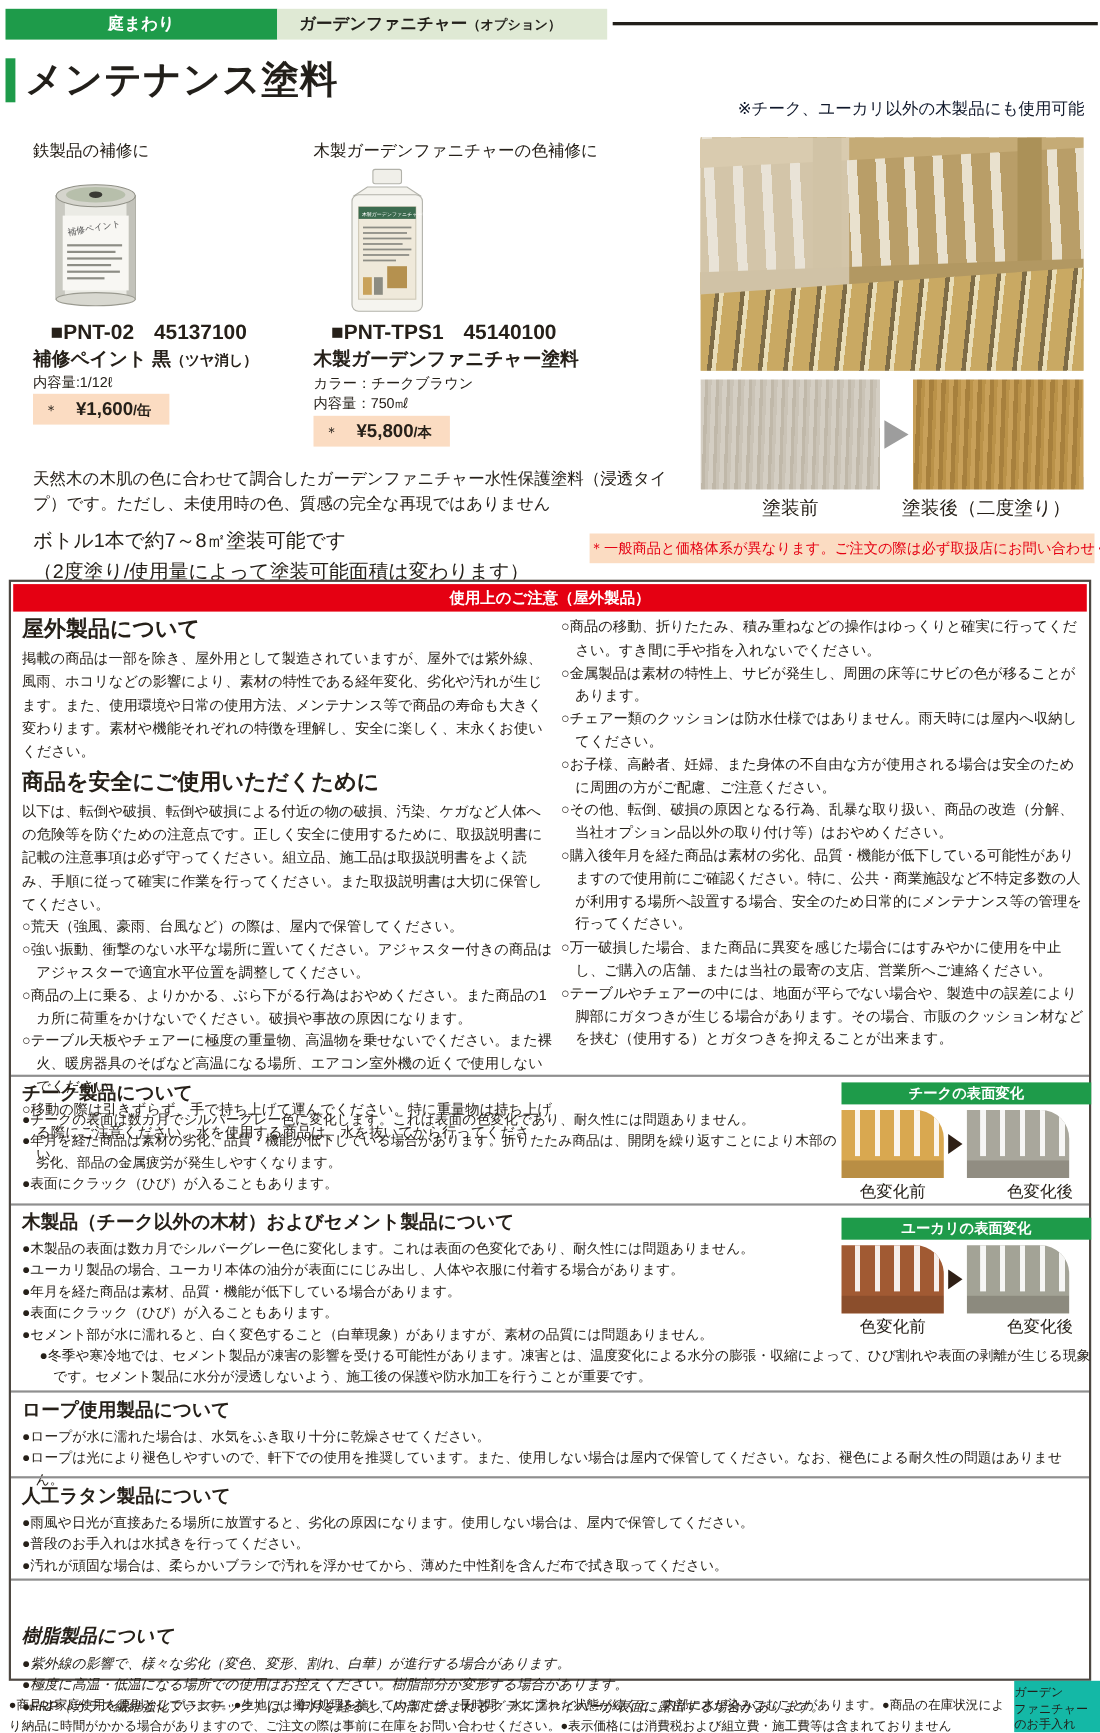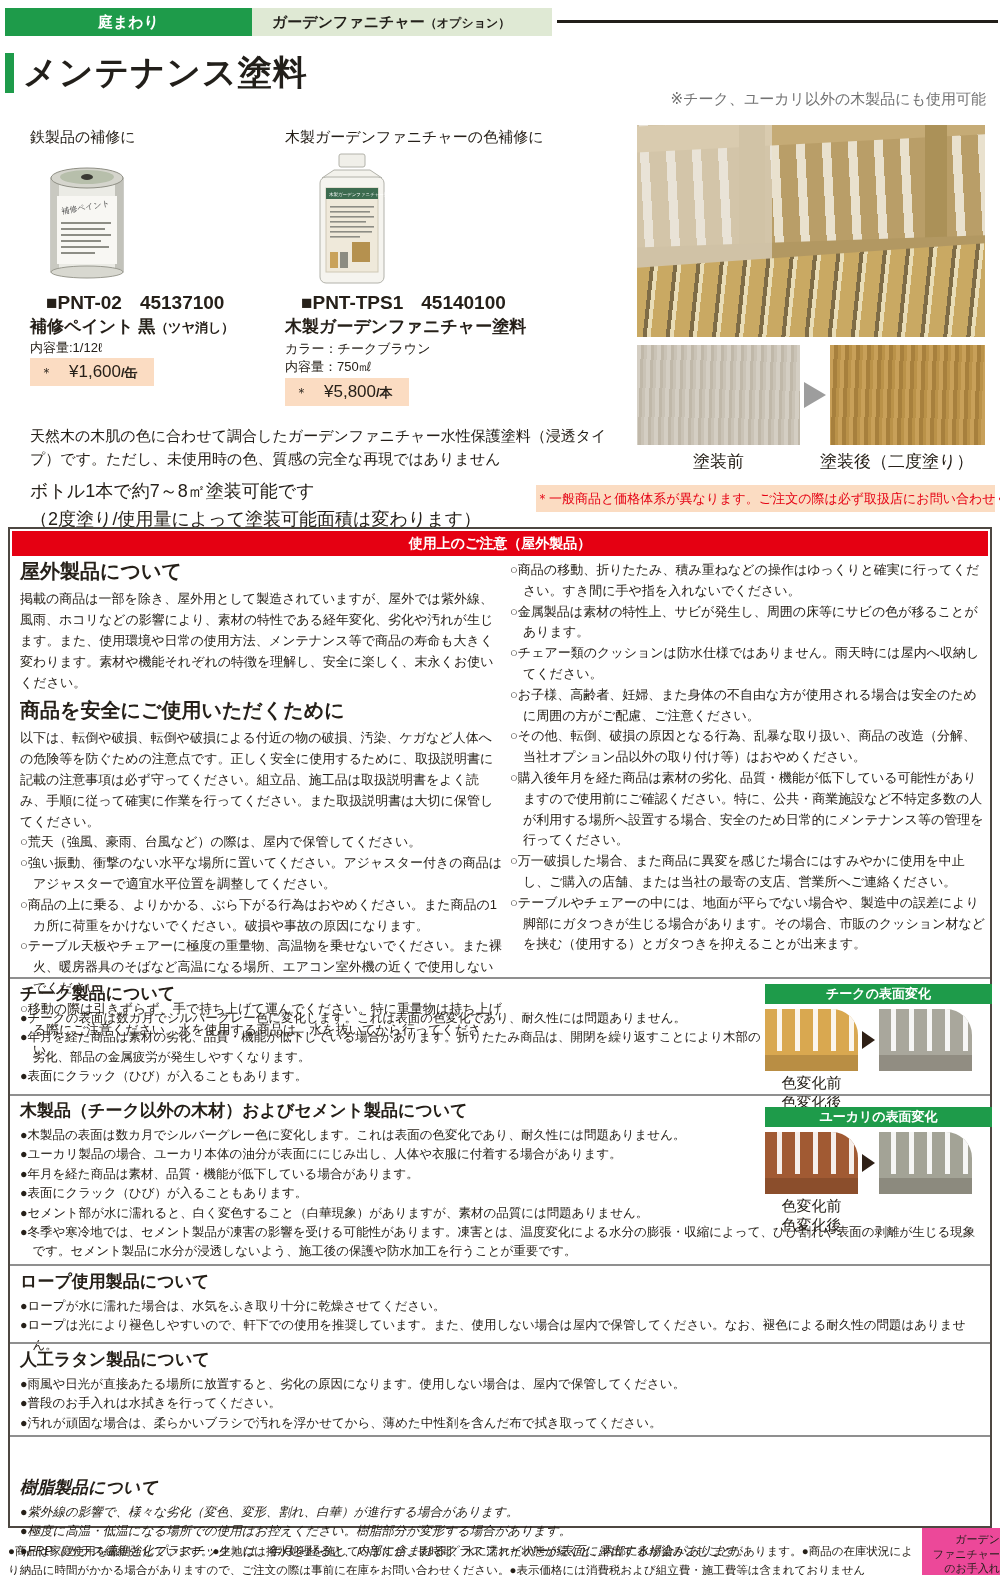--- a/index.html
+++ b/index.html
@@ -11,34 +11,34 @@
   .tag1{position:absolute;left:5px;top:8px;width:247px;height:28px;background:#1e9b4a;color:#fff;
         font-weight:bold;font-size:15px;line-height:28px;text-align:center;}
   .tag2{position:absolute;left:252px;top:8px;width:300px;height:28px;background:#dfe9d4;color:#221f1a;
         font-weight:bold;font-size:15px;line-height:28px;padding-left:20px;}
   .tag2 .small{font-size:12px;font-weight:bold;}
   .header-rule{position:absolute;left:557px;top:20px;width:441px;height:3px;background:#221f1a;}
 
   .title-wrap{position:absolute;left:5px;top:52px;height:42px;display:flex;align-items:center;}
   .title-bar{width:9px;height:40px;background:#1e9b4a;margin-right:9px;}
   .page-title{font-size:34px;font-weight:bold;letter-spacing:1px;color:#221f1a;}
-  .usage-note{position:absolute;right:14px;top:90px;font-size:15px;color:#737373;}
+  .usage-note{position:absolute;right:14px;top:90px;font-size:15px;color:#0f172a;}
 
   
   .prod-usage{position:absolute;top:128px;font-size:15px;}
   .u1{left:30px;} .u2{left:285px;}
   .prod-img{position:absolute;}
   .prod-code{position:absolute;font-size:19px;font-weight:bold;margin-left:16px;}
   .prod-code .num{margin-left:18px;}
   .prod-name{position:absolute;font-size:17px;font-weight:bold;}
   .prod-name .note{font-size:13px;}
   .prod-spec{position:absolute;font-size:13px;}
   .price-box{position:absolute;background:#fbdcc2;padding:4px 16px 4px 10px;white-space:nowrap;}
   .price-box .mark{font-size:13px;margin-right:16px;}
-  .price-box .amt{font-size:17px;font-weight:normal;}
+  .price-box .amt{font-size:17px;font-weight:bold;}
   .price-box .unit{font-size:13px;font-weight:bold;}
 
   
   .bench{position:absolute;left:637px;top:125px;width:348px;height:212px;overflow:hidden;
          background:linear-gradient(180deg,#e3dac6 0%,#cfc09d 55%,#d8c69c 100%);}
   .bench-back{position:absolute;left:-12px;top:-14px;width:390px;height:152px;
          background:repeating-linear-gradient(90deg,#b99e68 0 17px,#e9e1ce 17px 26px);transform:rotate(-3deg);}
   .bench-gray{position:absolute;left:0;top:0;width:135px;height:165px;background:rgba(233,230,222,.55);}
   .bench-rail-top{position:absolute;left:-12px;top:-8px;width:390px;height:26px;background:#c5ab76;transform:rotate(-3deg);}
   .bench-rail-low{position:absolute;left:-12px;top:116px;width:390px;height:20px;background:#b29862;transform:rotate(-2deg);}
@@ -85,27 +85,27 @@
   .schg-banner{height:20px;background:#1e9b4a;color:#fff;font-size:13px;font-weight:bold;
      text-align:center;line-height:20px;}
   .schg-row{display:flex;align-items:center;margin-top:5px;}
   .chair{position:relative;width:93px;height:62px;border-radius:0 26px 0 0;overflow:hidden;flex:none;}
   .chair .slats{position:absolute;left:12px;right:0;top:0;height:42px;
      background:repeating-linear-gradient(90deg,rgba(255,255,255,.9) 0 5px,transparent 5px 18px);}
   .chair .crossbar{position:absolute;left:0;right:0;bottom:0;height:16px;background:rgba(40,30,15,.18);}
   .c-teak{background:#d9a850;} .c-gray{background:#a9a79c;} .c-euca{background:#a15a33;} .c-gray2{background:#a3a396;}
   .schg-arrow{width:0;height:0;border-left:13px solid #2f2016;border-top:9px solid transparent;
      border-bottom:9px solid transparent;margin:0 4px;flex:none;}
-  .schg-labels{display:flex;justify-content:space-between;margin-top:3px;font-size:15px;flex-direction:column;}
+  .schg-labels{display:flex;justify-content:space-between;margin-top:3px;font-size:15px;}
   .schg-labels span{width:93px;text-align:center;}
 
   
   .footer-text{position:absolute;left:8px;top:1542px;width:906px;font-size:11.5px;line-height:1.65;color:#262019;}
-  .care-tab{position:absolute;left:922px;top:1528px;width:78px;height:47px;background:#ec4899;
-     font-size:11px;line-height:1.32;text-align:right;padding-top:4px;color:#221f1a;}
+  .care-tab{position:absolute;left:922px;top:1528px;width:78px;height:47px;background:#14b8a6;
+     font-size:11px;line-height:1.32;text-align:left;padding-top:4px;color:#221f1a;}
 
   svg text{font-family:"Liberation Sans","DejaVu Sans",sans-serif;}
 </style>
 </head>
 <body>
 
 <div class="page">
 
   <div class="tag1">庭まわり</div>
   <div class="tag2"><span>ガーデンファニチャー</span><span class="small">（オプション）</span></div>
@@ -255,21 +255,21 @@
 
     <div class="nsec" style="top:570px;">
       <div style="margin-left:10px;width:745px;">
         <div class="h-mid">木製品（チーク以外の木材）およびセメント製品について</div>
         <div class="bullet-s">●木製品の表面は数カ月でシルバーグレー色に変化します。これは表面の色変化であり、耐久性には問題ありません。</div>
         <div class="bullet-s">●ユーカリ製品の場合、ユーカリ本体の油分が表面ににじみ出し、人体や衣服に付着する場合があります。</div>
         <div class="bullet-s">●年月を経た商品は素材、品質・機能が低下している場合があります。</div>
         <div class="bullet-s">●表面にクラック（ひび）が入ることもあります。</div>
         <div class="bullet-s">●セメント部が水に濡れると、白く変色すること（白華現象）がありますが、素材の品質には問題ありません。</div>
       </div>
-      <div style="margin-left:10px;width:965px;">
+      <div style="margin-left:26px;width:965px;">
         <div class="bullet-s">●冬季や寒冷地では、セメント製品が凍害の影響を受ける可能性があります。凍害とは、温度変化による水分の膨張・収縮によって、ひび割れや表面の剥離が生じる現象です。セメント製品に水分が浸透しないよう、施工後の保護や防水加工を行うことが重要です。</div>
       </div>
     </div>
     <div class="schg" style="left:755px;top:578px;">
       <div class="schg-banner">ユーカリの表面変化</div>
       <div class="schg-row">
         <div class="chair c-euca">
             <div class="slats"></div>
             <div class="crossbar"></div>
           </div>

